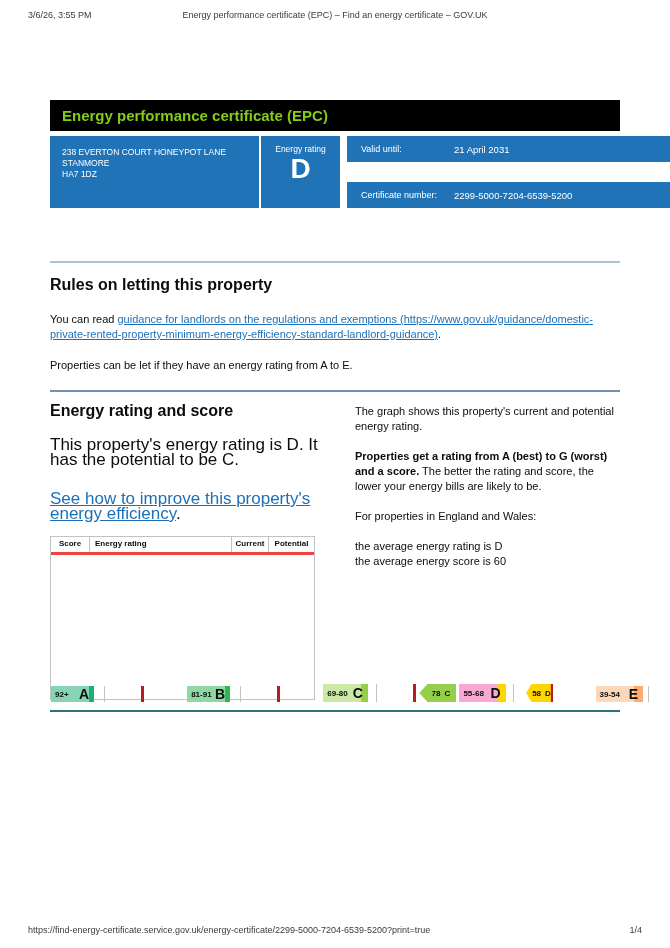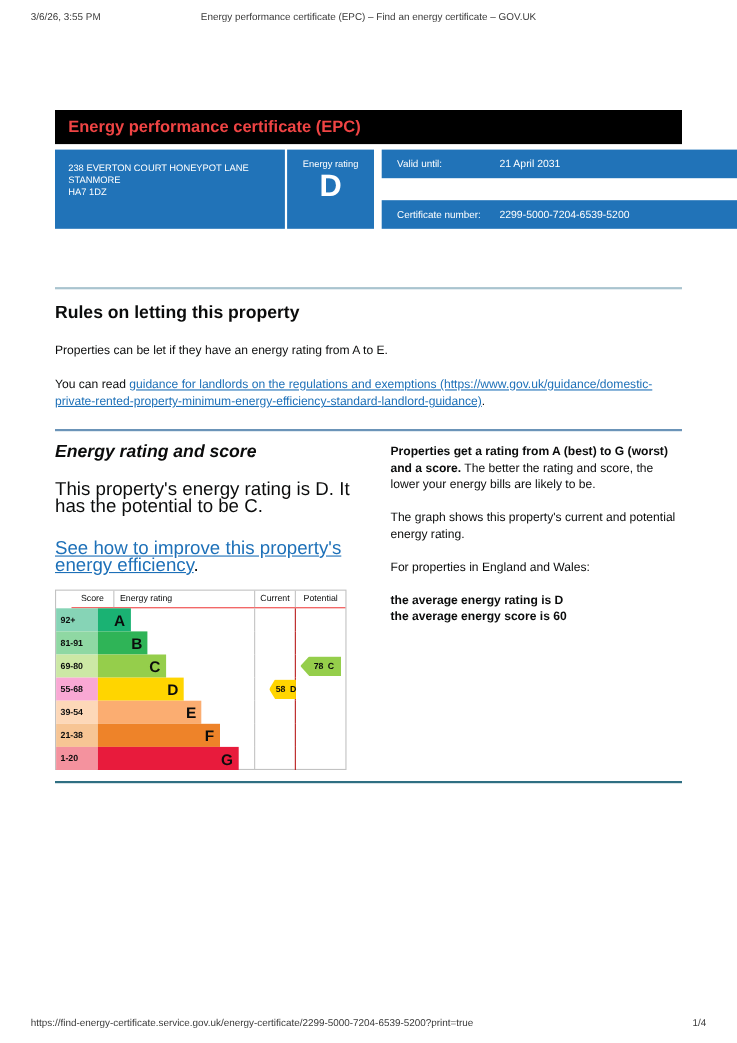--- a/index.html
+++ b/index.html
@@ -8,21 +8,21 @@
 
   
   .print-header{position:absolute;top:10px;left:0;width:100%;font-size:9px;color:#3a3a3a;}
   .ph-date{position:absolute;left:28px;top:0;}
   .ph-title{width:100%;text-align:center;}
   .print-footer{position:absolute;bottom:13px;left:28px;right:28px;font-size:9px;color:#3a3a3a;
                 display:flex;justify-content:space-between;}
 
   
   .banner{position:absolute;top:100px;left:50px;width:570px;height:31px;background:#000;
-          color:#ef4444;font-size:15px;font-weight:bold;line-height:31px;padding-left:12px;
+          color:#84cc16;font-size:15px;font-weight:bold;line-height:31px;padding-left:12px;
           box-sizing:border-box;}
 
   
   .summary{position:absolute;top:136px;left:50px;width:642px;height:72px;display:flex;color:#fff;}
   .sum-address{width:209px;padding:11px 12px;box-sizing:border-box;font-size:8.5px;line-height:11px;}
   .sum-rating{width:79px;margin-left:2px;text-align:center;padding-top:8px;box-sizing:border-box;}
   .sum-rating-label{font-size:8.5px;}
   .sum-rating-letter{font-size:28px;font-weight:bold;line-height:30px;}
   .sum-right{flex:1;margin-left:7px;display:flex;flex-direction:column;gap:20px;}
   .sum-row{flex:1;display:flex;align-items:center;padding-left:14px;font-size:9px;}
@@ -38,45 +38,45 @@
   .divider{position:absolute;left:50px;width:570px;height:2px;}
 
   
   .letting{position:absolute;top:276px;left:50px;width:572px;}
   .letting h2{font-size:16px;margin:0 0 18px 0;}
   .letting p{font-size:11px;line-height:15px;margin:0 0 16px 0;}
   a.link{color:#1d70b8;text-decoration:underline;}
 
   
   .rating-left{position:absolute;top:402px;left:50px;width:288px;}
-  .rating-left h2{font-size:16px;margin:0 0 17px 0;font-style:italic;}
+  .rating-left h2{font-size:16px;margin:0 0 17px 0;}
   .rating-left p{font-size:17px;line-height:15px;margin:0 0 24px 0;}
   .rating-right{position:absolute;top:404px;left:355px;width:267px;font-size:11px;line-height:15px;}
   .rating-right p{margin:0 0 15px 0;}
-  .rating-right .tight{margin:0;font-weight:bold;}
+  .rating-right .tight{margin:0;}
 
   
   .epc-chart{position:absolute;top:536px;left:50px;width:265px;height:164px;
              border:1px solid #c2c2c2;box-sizing:border-box;background:#fff;}
-  .epc-header{display:flex;height:15px;border-bottom:1px solid #ef4444;font-size:8px;font-weight:normal;margin-left:14px;}
+  .epc-header{display:flex;height:15px;border-bottom:3px solid #ef4444;font-size:8px;font-weight:bold;}
   .epc-header>div{line-height:14px;height:100%;box-sizing:border-box;}
   .h-score{width:38px;text-align:center;}
   .h-rating{flex:1;padding-left:5px;border-left:1px solid #c2c2c2;}
   .h-current{width:37px;border-left:1px solid #c2c2c2;text-align:center;}
   .h-potential{width:46px;border-left:1px solid #c2c2c2;text-align:center;}
-  .epc-body{display:flex;flex-direction:column;height:147px;}
+  .epc-body{display:flex;height:147px;align-items:flex-end;}
   .epc-row{flex:1;display:flex;}
   .cell-score{width:38px;font-size:8px;font-weight:bold;display:flex;align-items:center;
               padding-left:4px;box-sizing:border-box;}
   .cell-rating{flex:1;position:relative;}
   .bar{height:100%;display:flex;align-items:center;justify-content:flex-end;
        padding-right:5px;box-sizing:border-box;font-size:14px;font-weight:bold;}
   .cell-current{width:37px;border-left:1px solid #c2c2c2;display:flex;align-items:center;
                 justify-content:center;box-sizing:border-box;padding-left:14px;}
-  .cell-potential{width:46px;border-left:1px solid #b91c1c;display:flex;align-items:center;
+  .cell-potential{width:46px;border-left:3px solid #b91c1c;display:flex;align-items:center;
                   justify-content:center;box-sizing:border-box;}
   .arrow{height:18px;display:flex;align-items:center;justify-content:center;gap:4px;
          padding-left:6px;box-sizing:border-box;font-size:8px;font-weight:bold;color:#0b0c0c;
          clip-path:polygon(0 50%,22% 0,100% 0,100% 100%,22% 100%);}
   .arrow-current{width:34px;}
   .arrow-potential{width:37px;}
 </style>
 </head>
 <body>
 
@@ -111,35 +111,35 @@
         <span class="sum-row-value">2299-5000-7204-6539-5200</span>
       </div>
     </div>
   </div>
 
 
   <div class="divider" style="top: 261px; background: rgb(169, 196, 207);"></div>
 
   <div class="letting">
     <h2>Rules on letting this property</h2>
+    <p><span>You can read </span><a href="#" class="link" style="color: rgb(29, 112, 184);">guidance for landlords on the regulations and exemptions (https://www.gov.uk/guidance/domestic-private-rented-property-minimum-energy-efficiency-standard-landlord-guidance)</a><span>.</span></p>
     <p>Properties can be let if they have an energy rating from A to E.</p>
-    <p><span>You can read </span><a href="#" class="link" style="color: rgb(29, 112, 184);">guidance for landlords on the regulations and exemptions (https://www.gov.uk/guidance/domestic-private-rented-property-minimum-energy-efficiency-standard-landlord-guidance)</a><span>.</span></p>
   </div>
 
   <div class="divider" style="top: 390px; background: rgb(107, 148, 184);"></div>
 
   <div class="rating-left">
     <h2>Energy rating and score</h2>
     <p>This property's energy rating is D. It has the potential to be C.</p>
     <p><a href="#" class="link" style="color: rgb(29, 112, 184);">See how to improve this property's energy efficiency</a><span>.</span></p>
   </div>
 
   <div class="rating-right">
+    <p>The graph shows this property's current and potential energy rating.</p>
     <p><strong>Properties get a rating from A (best) to G (worst) and a score.</strong><span> The better the rating and score, the lower your energy bills are likely to be.</span></p>
-    <p>The graph shows this property's current and potential energy rating.</p>
     <p>For properties in England and Wales:</p>
     <div class="tight">the average energy rating is D</div>
     <div class="tight">the average energy score is 60</div>
   </div>
 
   <div class="epc-chart">
     <div class="epc-header">
       <div class="h-score">Score</div>
       <div class="h-rating">Energy rating</div>
       <div class="h-current">Current</div>

